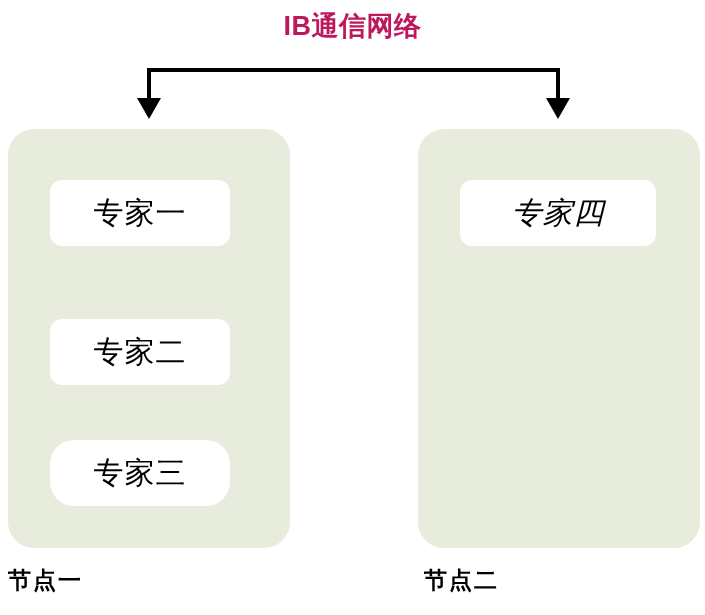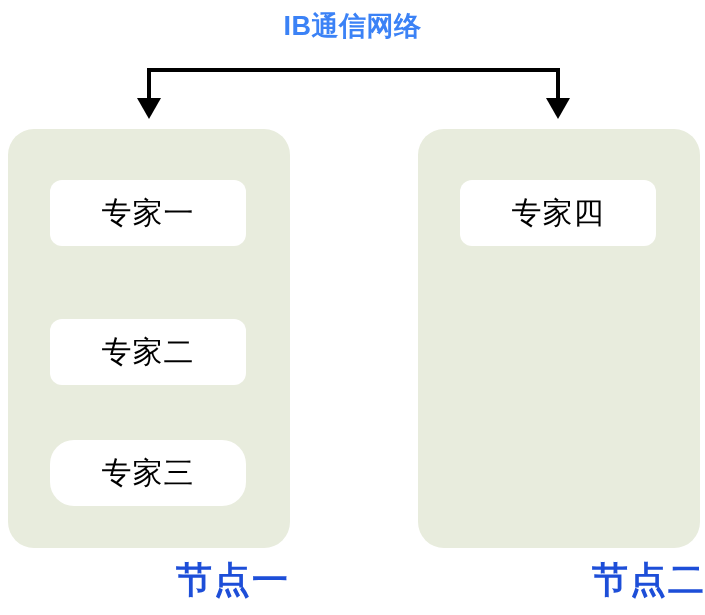--- a/index.html
+++ b/index.html
@@ -22,21 +22,21 @@
   .diagram-title {
     position: absolute;
     left: 0;
     top: 9px;
     width: 705px;
     text-align: center;
     font-family: "Liberation Sans", "DejaVu Sans", sans-serif;
     font-weight: bold;
     font-size: 27px;
     letter-spacing: 0.5px;
-    color: #3b82f6;
+    color: #be185d;
     line-height: 34px;
     white-space: nowrap;
   }
 
   
   .connector {
     position: absolute;
     left: 0;
     top: 0;
     width: 705px;
@@ -64,37 +64,37 @@
     justify-content: center;
   }
   .expert-card-label {
     font-family: "Liberation Serif", "DejaVu Serif", serif;
     font-size: 30px;
     color: #000000;
     letter-spacing: 1px;
     white-space: nowrap;
     line-height: 1;
   }
-  .panel-left  .expert-card { left: 42px; width: 196px; }
-  .panel-right .expert-card { left: 42px; width: 196px; }
+  .panel-left  .expert-card { left: 42px; width: 180px; }
+  .panel-right .expert-card { left: 42px; width: 196px; font-style: italic; }
   .expert-card.slot-0 { top: 51px; }
   .expert-card.slot-1 { top: 190px; }
   .expert-card.slot-2 { top: 311px; border-radius: 24px; }
 
   
   .node-caption {
     position: absolute;
     top: 563px;
     width: 282px;
-    text-align: right;
+    text-align: left;
     font-family: "Liberation Sans", "DejaVu Sans", sans-serif;
     font-weight: bold;
-    font-size: 36px;
+    font-size: 23px;
     letter-spacing: 2px;
-    color: #1d4ed8;
+    color: #000000;
     line-height: 34px;
     white-space: nowrap;
   }
   #node-caption-left  { left: 8px; }
   #node-caption-right { left: 424px; }
 </style>
 </head>
 <body>
 
 <div id="canvas">

